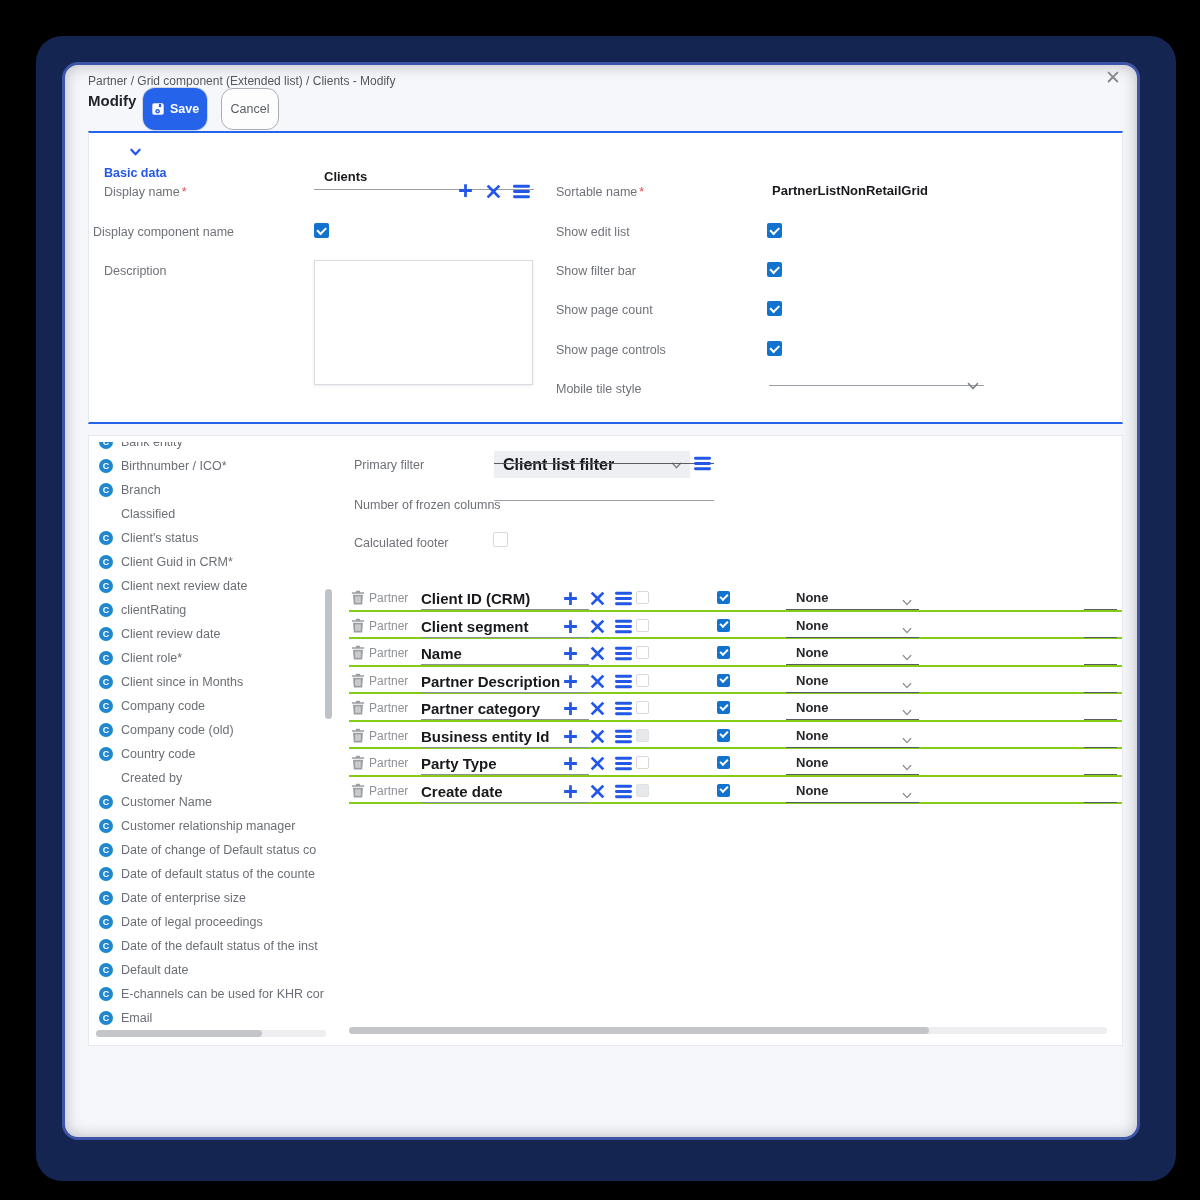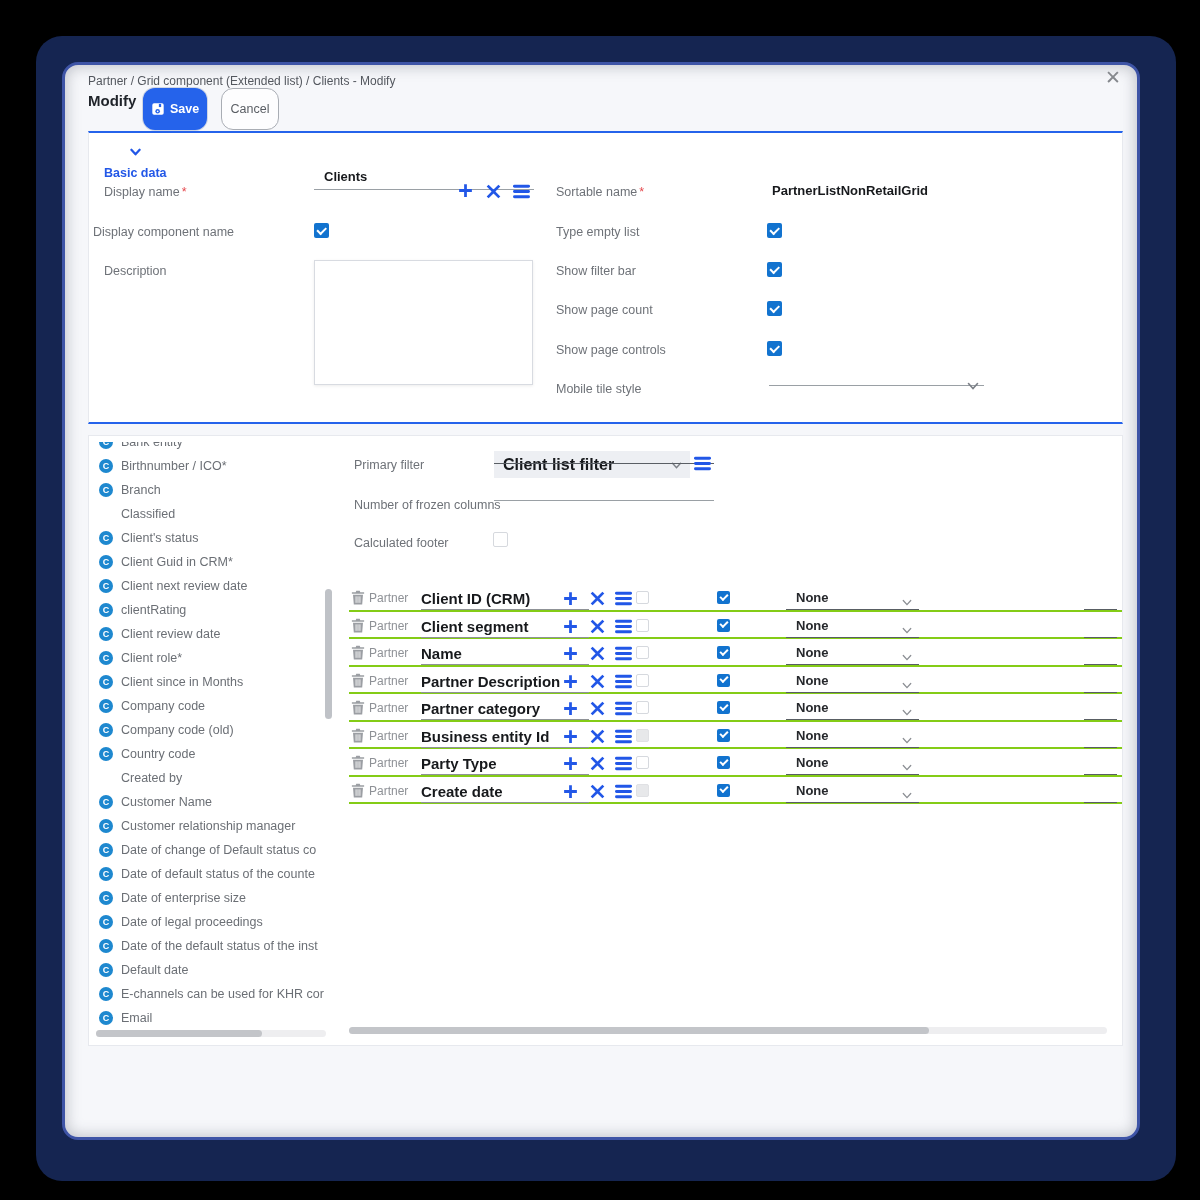--- a/index.html
+++ b/index.html
@@ -140,21 +140,21 @@
         <div class="cb cb-checked" style="left:225px; top:90px;"></div>
 
         <div class="flabel" style="left:15px; top:131px;">Description</div>
         <div class="textarea"></div>
 
         <div class="flabel" style="left:467px; top:52px;">
           <span>Sortable name</span><span class="req">*</span>
         </div>
         <div class="fvalue" style="left:683px; top:50px;">PartnerListNonRetailGrid</div>
 
-        <div class="flabel" style="left:467px; top:92px;">Type empty list</div>
+        <div class="flabel" style="left:467px; top:92px;">Show edit list</div>
         <div class="cb cb-checked" style="left:678px; top:90px;"></div>
 
         <div class="flabel" style="left:467px; top:131px;">Show filter bar</div>
         <div class="cb cb-checked" style="left:678px; top:129px;"></div>
 
         <div class="flabel" style="left:467px; top:170px;">Show page count</div>
         <div class="cb cb-checked" style="left:678px; top:168px;"></div>
 
         <div class="flabel" style="left:467px; top:210px;">Show page controls</div>
         <div class="cb cb-checked" style="left:678px; top:208px;"></div>

